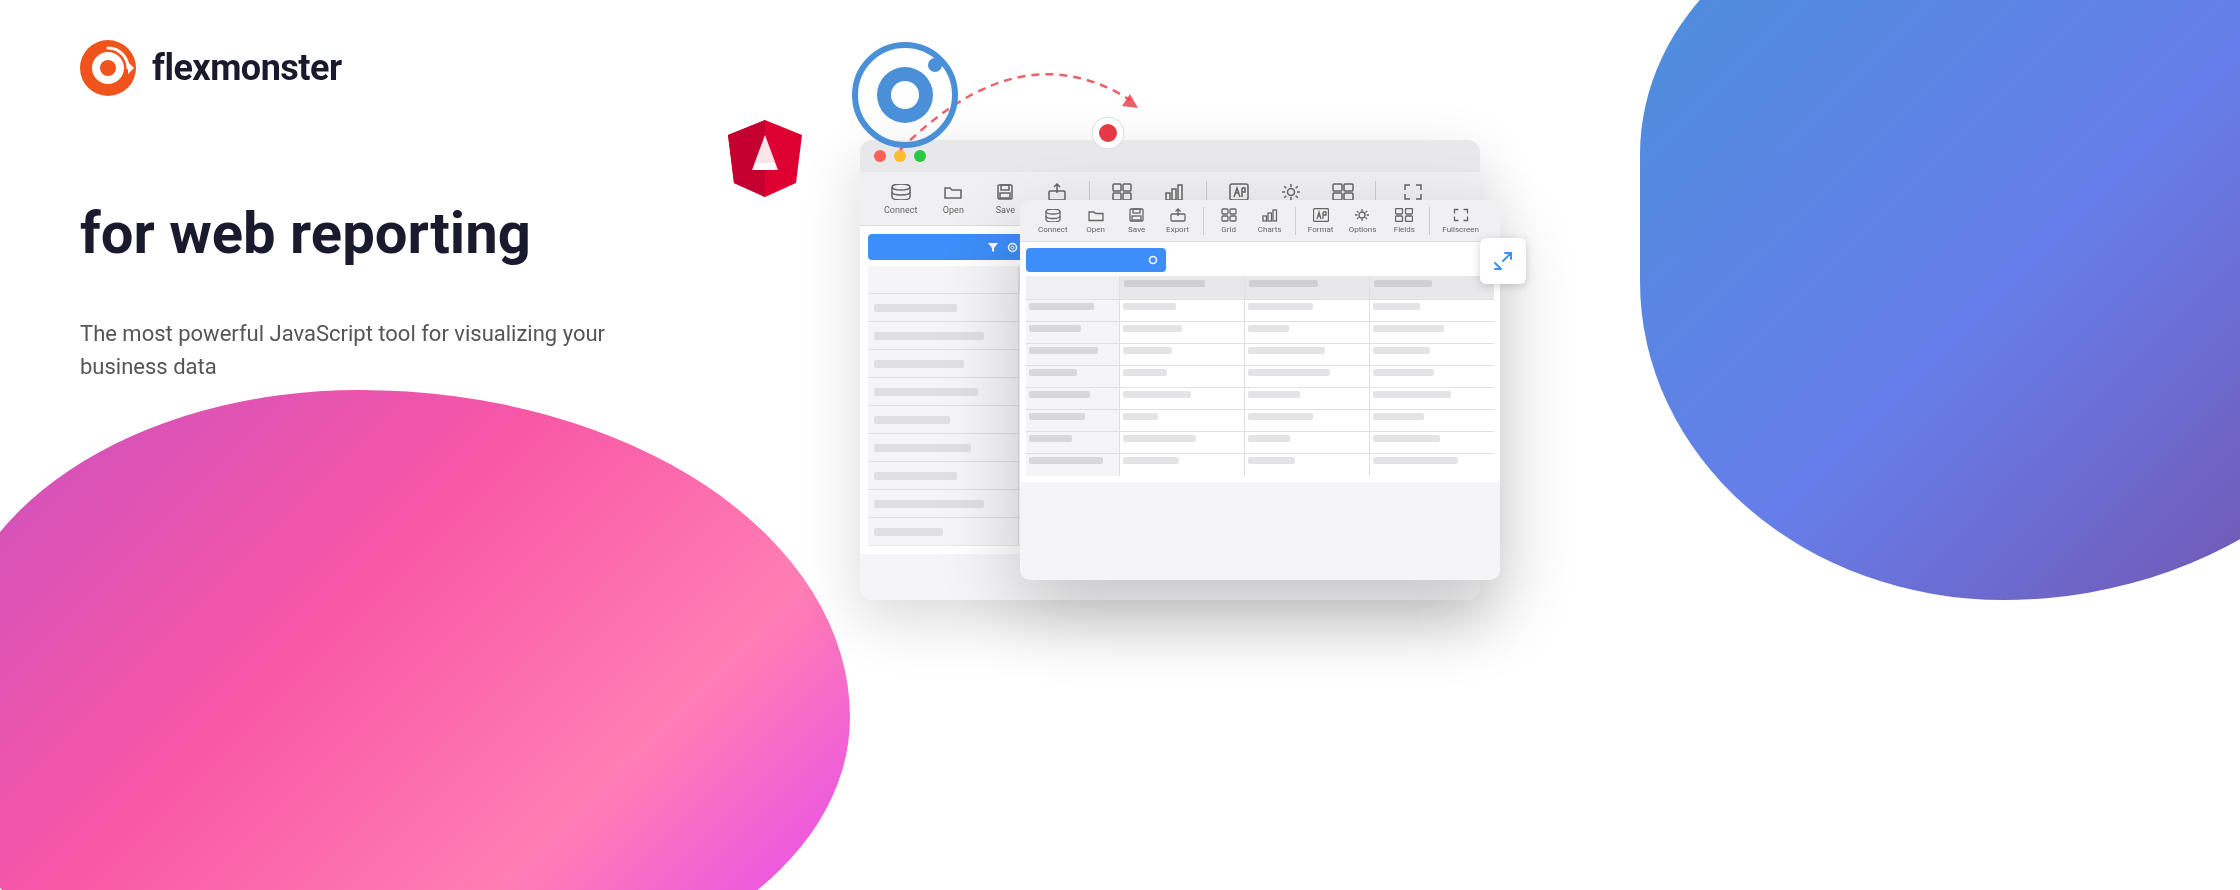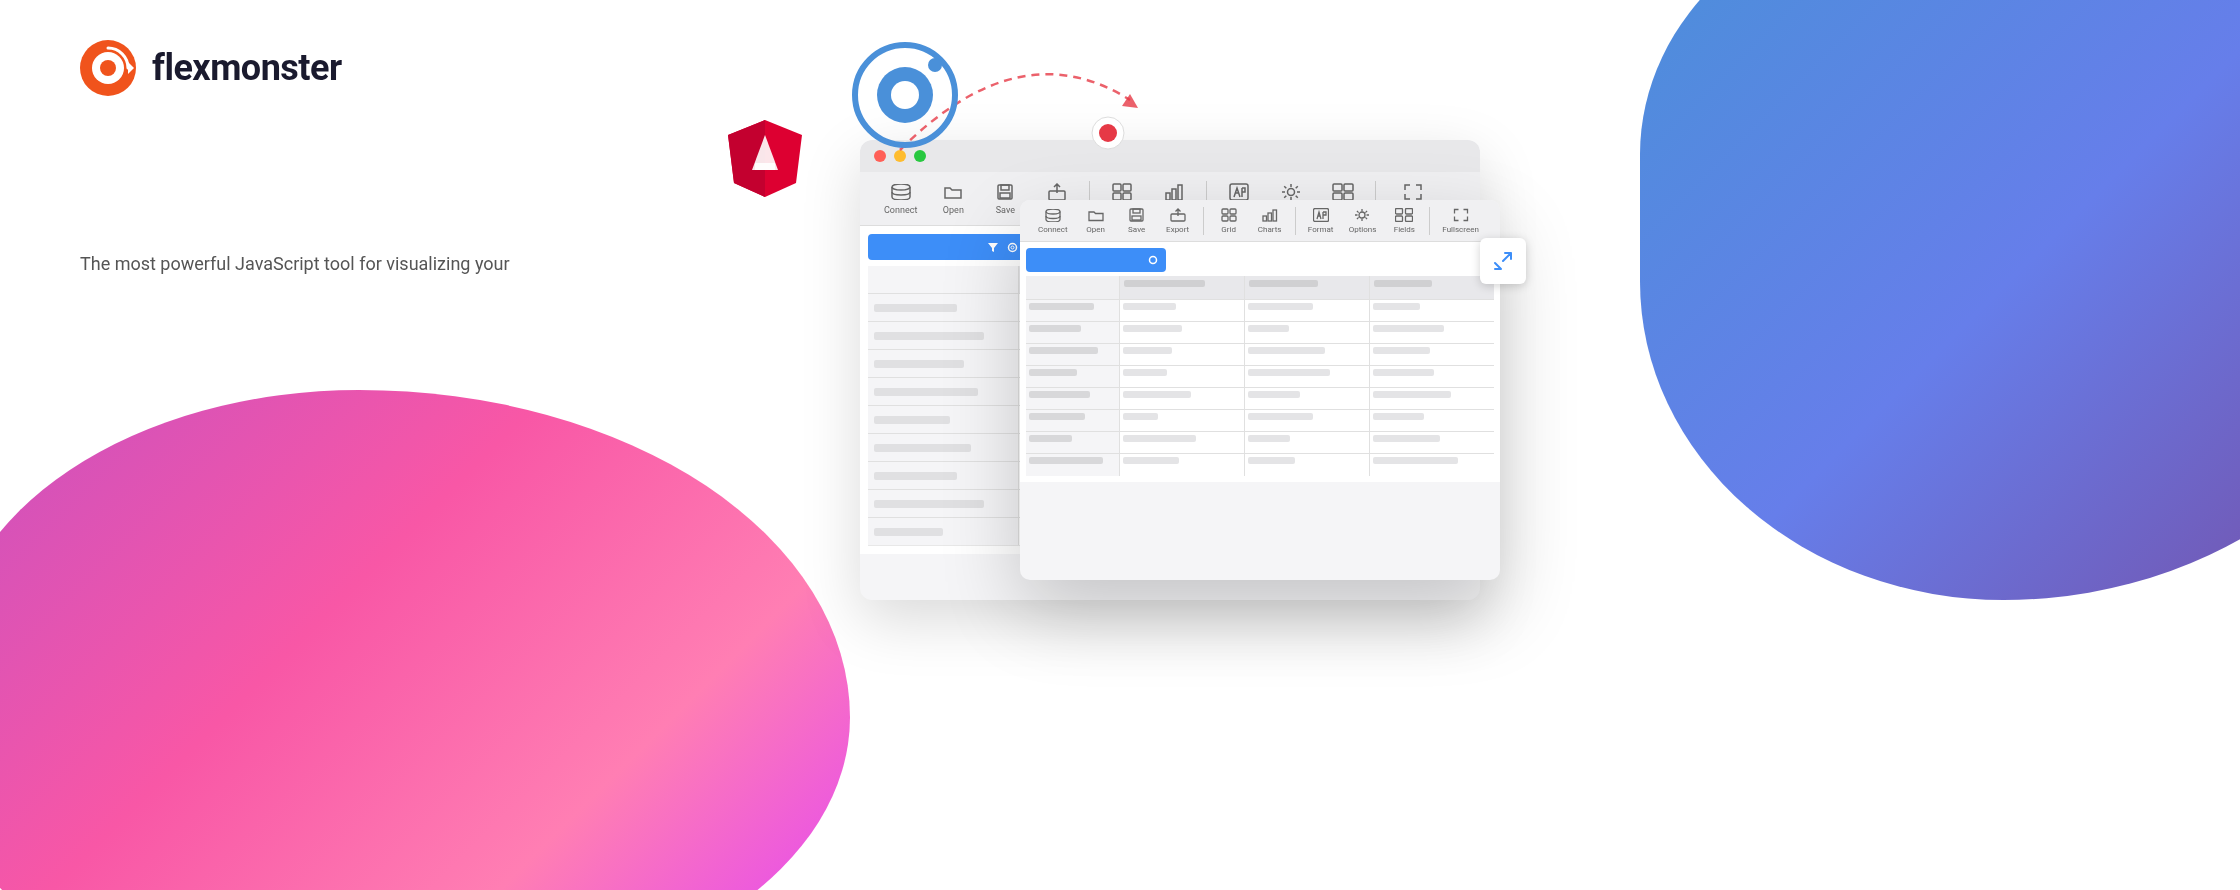--- a/index.html
+++ b/index.html
@@ -70,21 +70,21 @@
 
     .headline {
       font-size: 58px;
       font-weight: 700;
       color: #1a1a2e;
       line-height: 1.15;
       margin-bottom: 50px;
     }
 
     .subheadline {
-      font-size: 18px;
+      font-size: 22px;
       font-weight: 400;
       color: #555;
       line-height: 1.5;
     }
 
     
     .app-window {
       position: absolute;
       top: 140px;
       left: 860px;
@@ -297,23 +297,25 @@
     <circle cx="28" cy="28" r="8" fill="#f0531c"></circle>
 
     <path d="M28 8 A20 20 0 0 1 48 28" stroke="white" stroke-width="3" fill="none" stroke-linecap="round"></path>
     <polygon points="48,22 48,34 54,28" fill="white"></polygon>
   </svg>
   <span class="logo-text">flexmonster</span>
 </div>
 
 <div class="content-left">
   <div class="headline">
+    <div>for web reporting</div>
   </div>
   <div class="subheadline">
     <div>The most powerful JavaScript tool for visualizing your</div>
+    <div>business data</div>
   </div>
 </div>
 
 <svg class="dashed-arrow" width="260" height="120" viewBox="0 0 260 120">
   <path d="M 10 100 Q 130 -20 240 50" stroke="#e63946" stroke-width="2.5" fill="none" stroke-dasharray="8,6" opacity="0.8"></path>
   <polygon points="240,44 248,58 232,56" fill="#e63946" opacity="0.8"></polygon>
 </svg>
 
 <div class="angular-logo">
   <svg width="90" height="90" viewBox="0 0 90 90" xmlns="http://www.w3.org/2000/svg">

